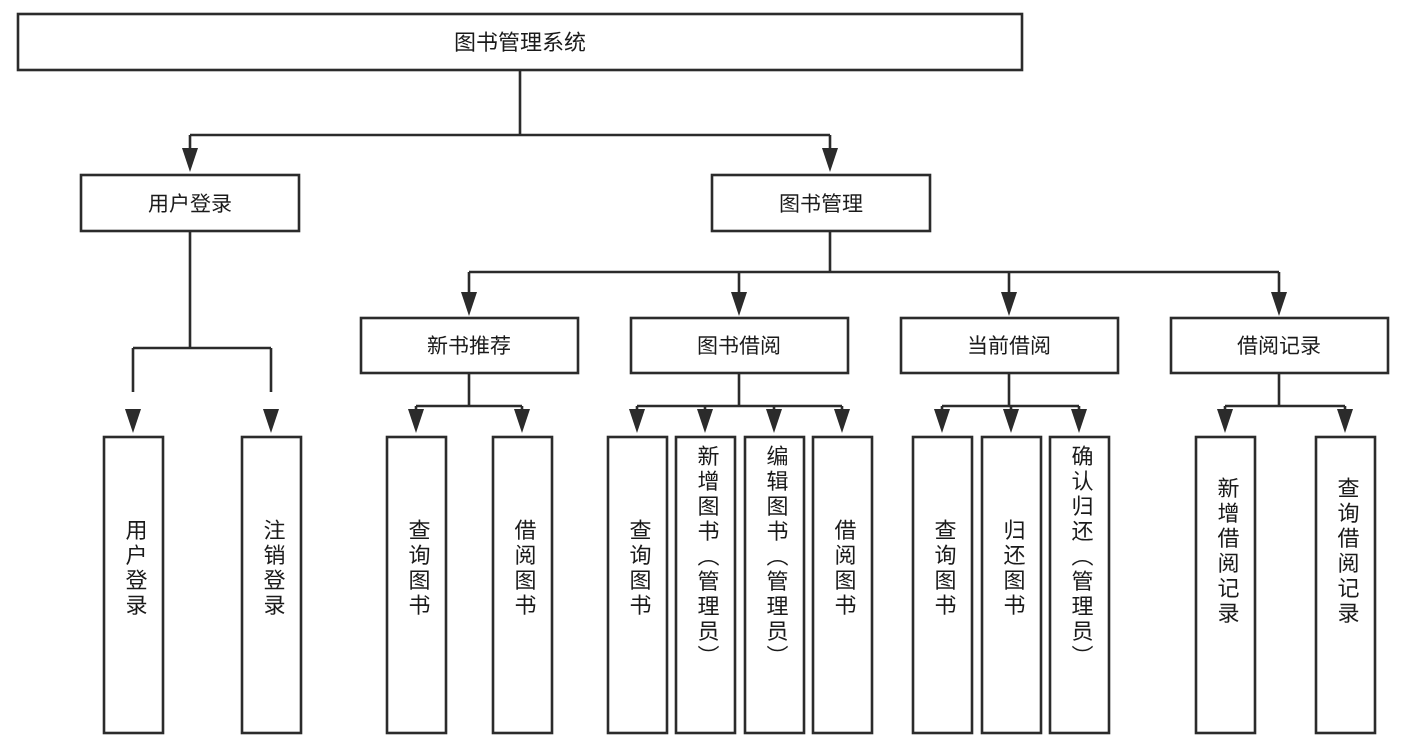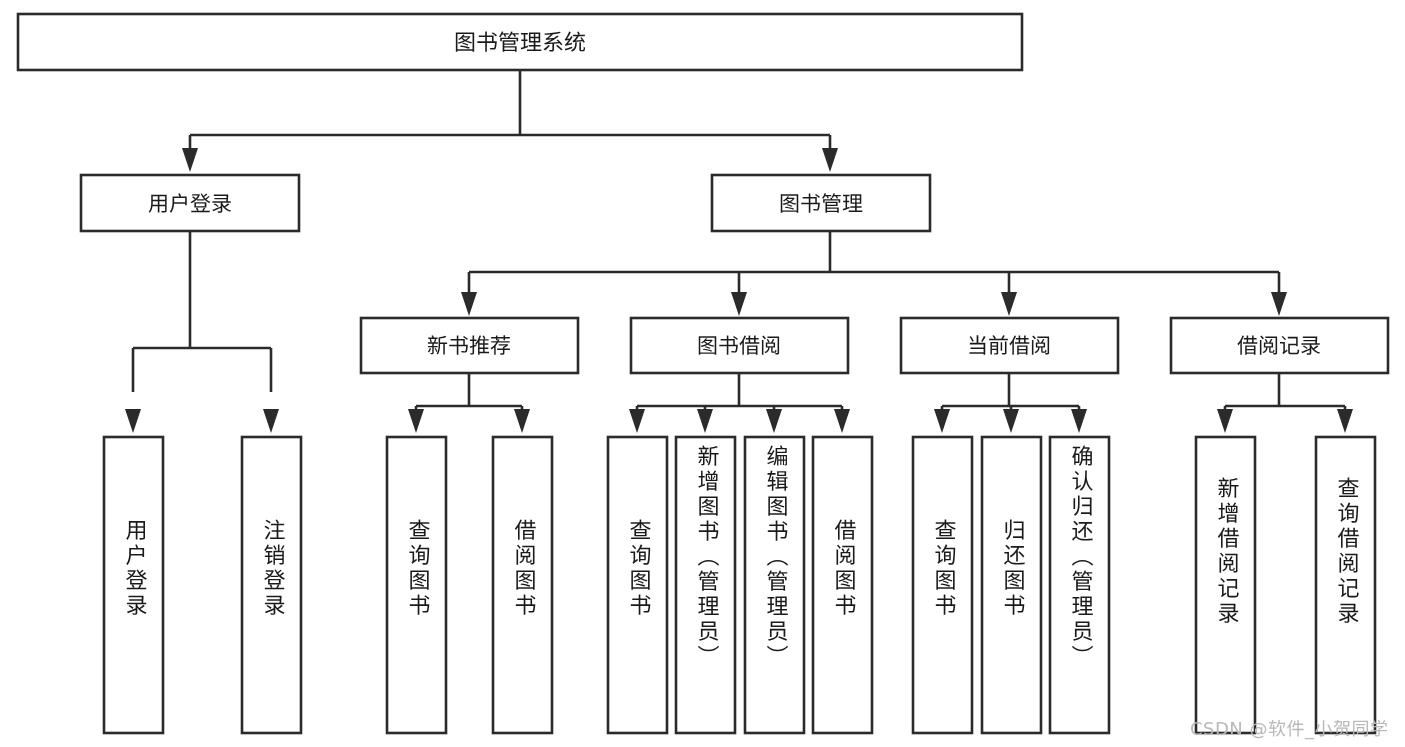--- a/index.html
+++ b/index.html
@@ -254,15 +254,14 @@
   </div>
 
   <div class="leaf-label-holder" style="left:1196px; top:437px; width:59px; height:296px;">
     <span class="leaf-label" style="margin-top:40px;">新增借阅记录</span>
   </div>
 
   <div class="leaf-label-holder" style="left:1316px; top:437px; width:59px; height:296px;">
     <span class="leaf-label" style="margin-top:40px;">查询借阅记录</span>
   </div>
 
-  <div class="watermark" style="left:1190px; top:714px;">CSDN @软件_小贺同学</div>
 
 </div>
 
 </body></html>

